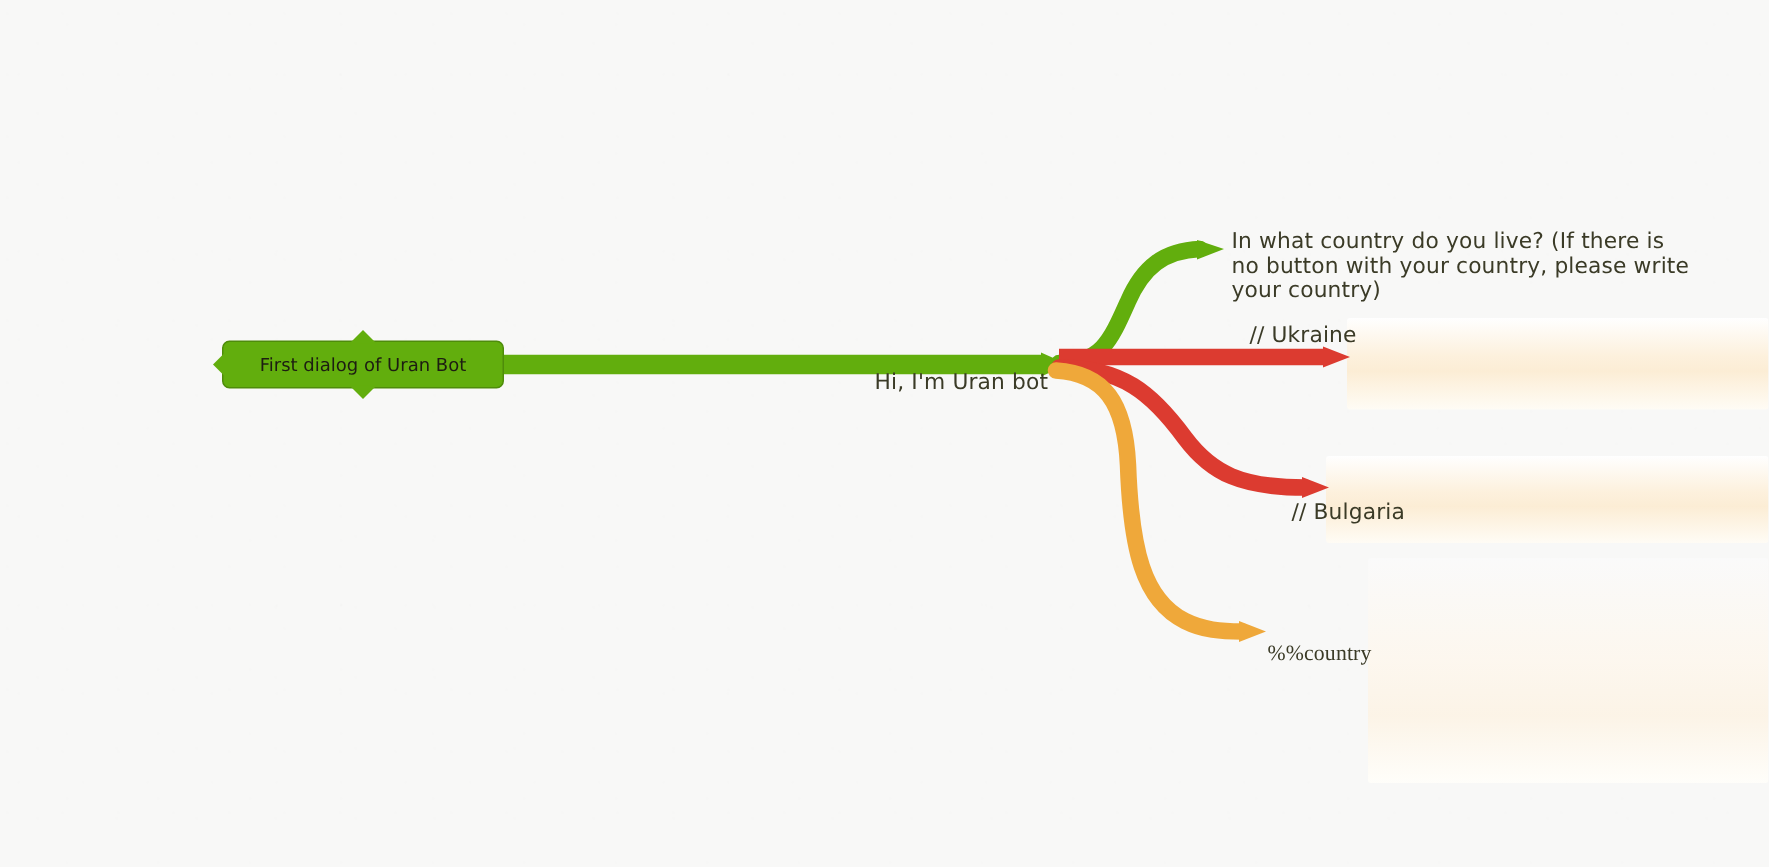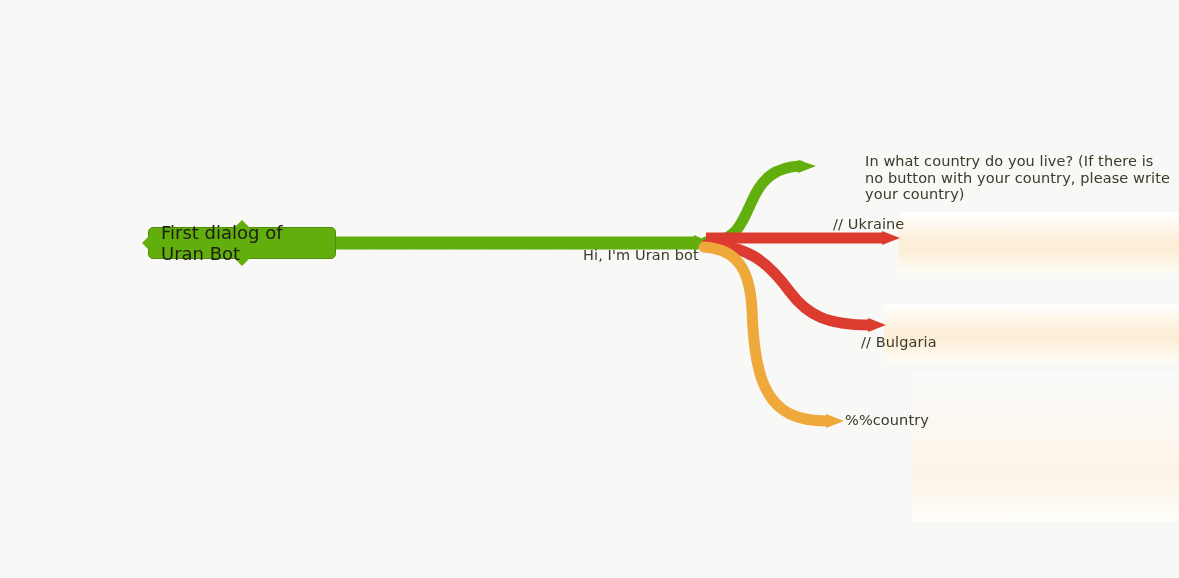--- a/index.html
+++ b/index.html
@@ -46,21 +46,20 @@
   .node-text {
     position: absolute;
     color: #3b3b27;
     font-size: 14.5px;
     line-height: 16.5px;
     white-space: nowrap;
     letter-spacing: 0.1px;
   }
   .node-text.wrap {
     white-space: normal;
-    margin-left: 44px;
   }
   .panel {
     position: absolute;
     border-radius: 2px;
   }
   .panel.cream {
     background: linear-gradient(to bottom,
       rgba(255,255,255,0.96) 0%,
       rgba(253,240,219,0.95) 42%,
       rgba(252,236,210,0.92) 58%,
@@ -73,21 +72,21 @@
       rgba(252,243,229,0.9) 70%,
       rgba(255,254,250,0.95) 100%);
   }
   #root-node {
     position: absolute;
     box-sizing: border-box;
     background: #62ae0d;
     border: 1px solid #4e8c0a;
     border-radius: 5px;
     color: #1d1d12;
-    font-size: 18px;
+    font-size: 12px;
     display: flex;
     align-items: center;
     justify-content: center;
     padding: 0 12px;
     z-index: 4;
   }
   #root-node .tab {
     position: absolute;
     width: 0; height: 0;
   }
@@ -159,15 +158,15 @@
   </div>
 
   <div class="node-text" style="left:583px; top:215px;margin-top:32px;">Hi, I'm Uran bot</div>
 
   <div class="node-text wrap" style="left:821px; top:153px; width:308px;">In what country do you live? (If there is no button with your country, please write your country)</div>
 
   <div class="node-text" style="left:833px; top:216px;">// Ukraine</div>
 
   <div class="node-text" style="left:817px; top:334px;margin-left:44px;">// Bulgaria</div>
 
-  <div class="node-text" style="left:845px; top:412px;">%%country</div>
+  <div class="node-text" style="left:845px; top:428px;font-family:Liberation Serif, serif;">%%country</div>
 
 </div>
 
 </body></html>

